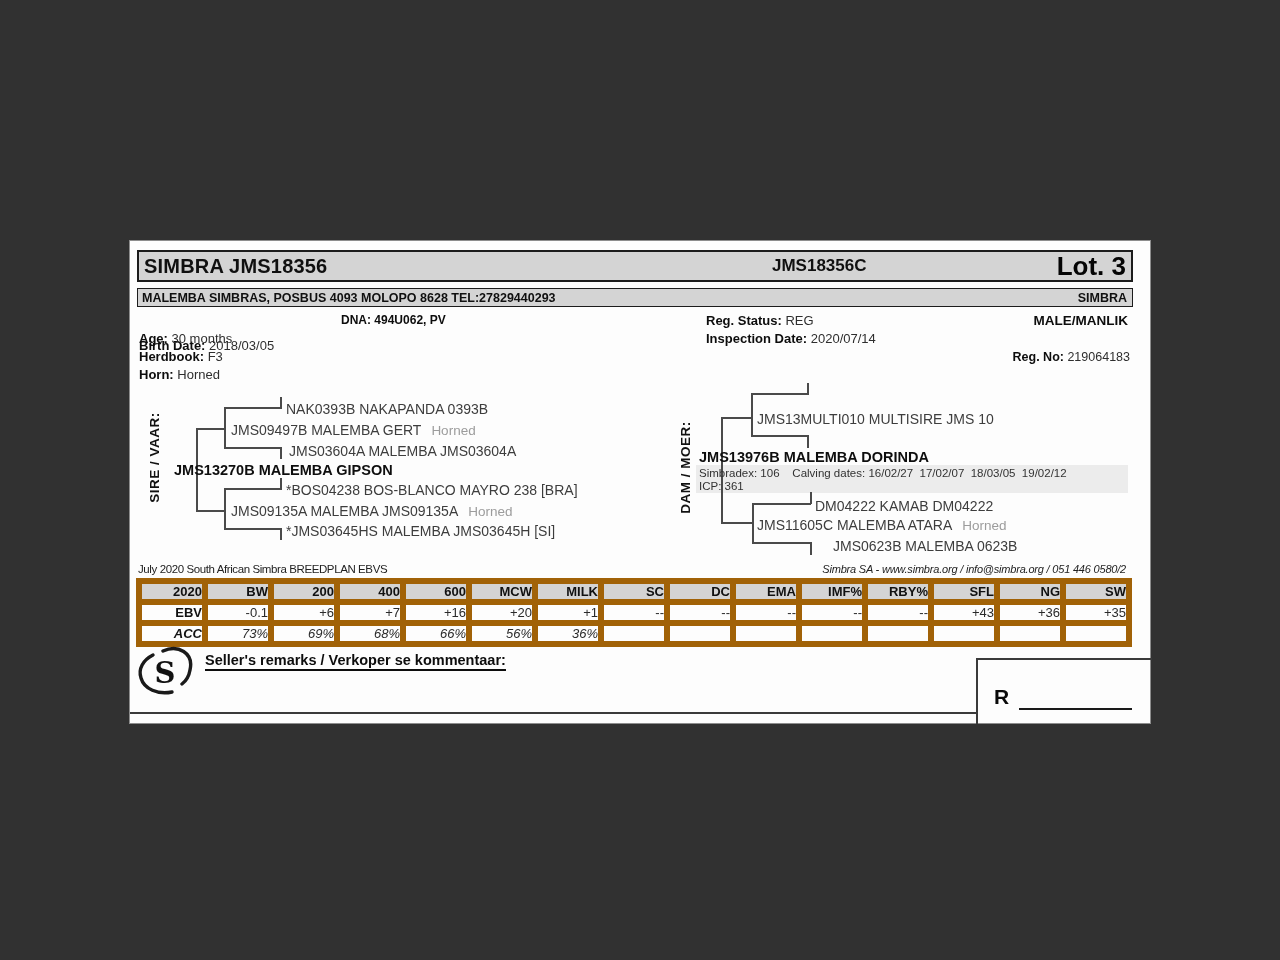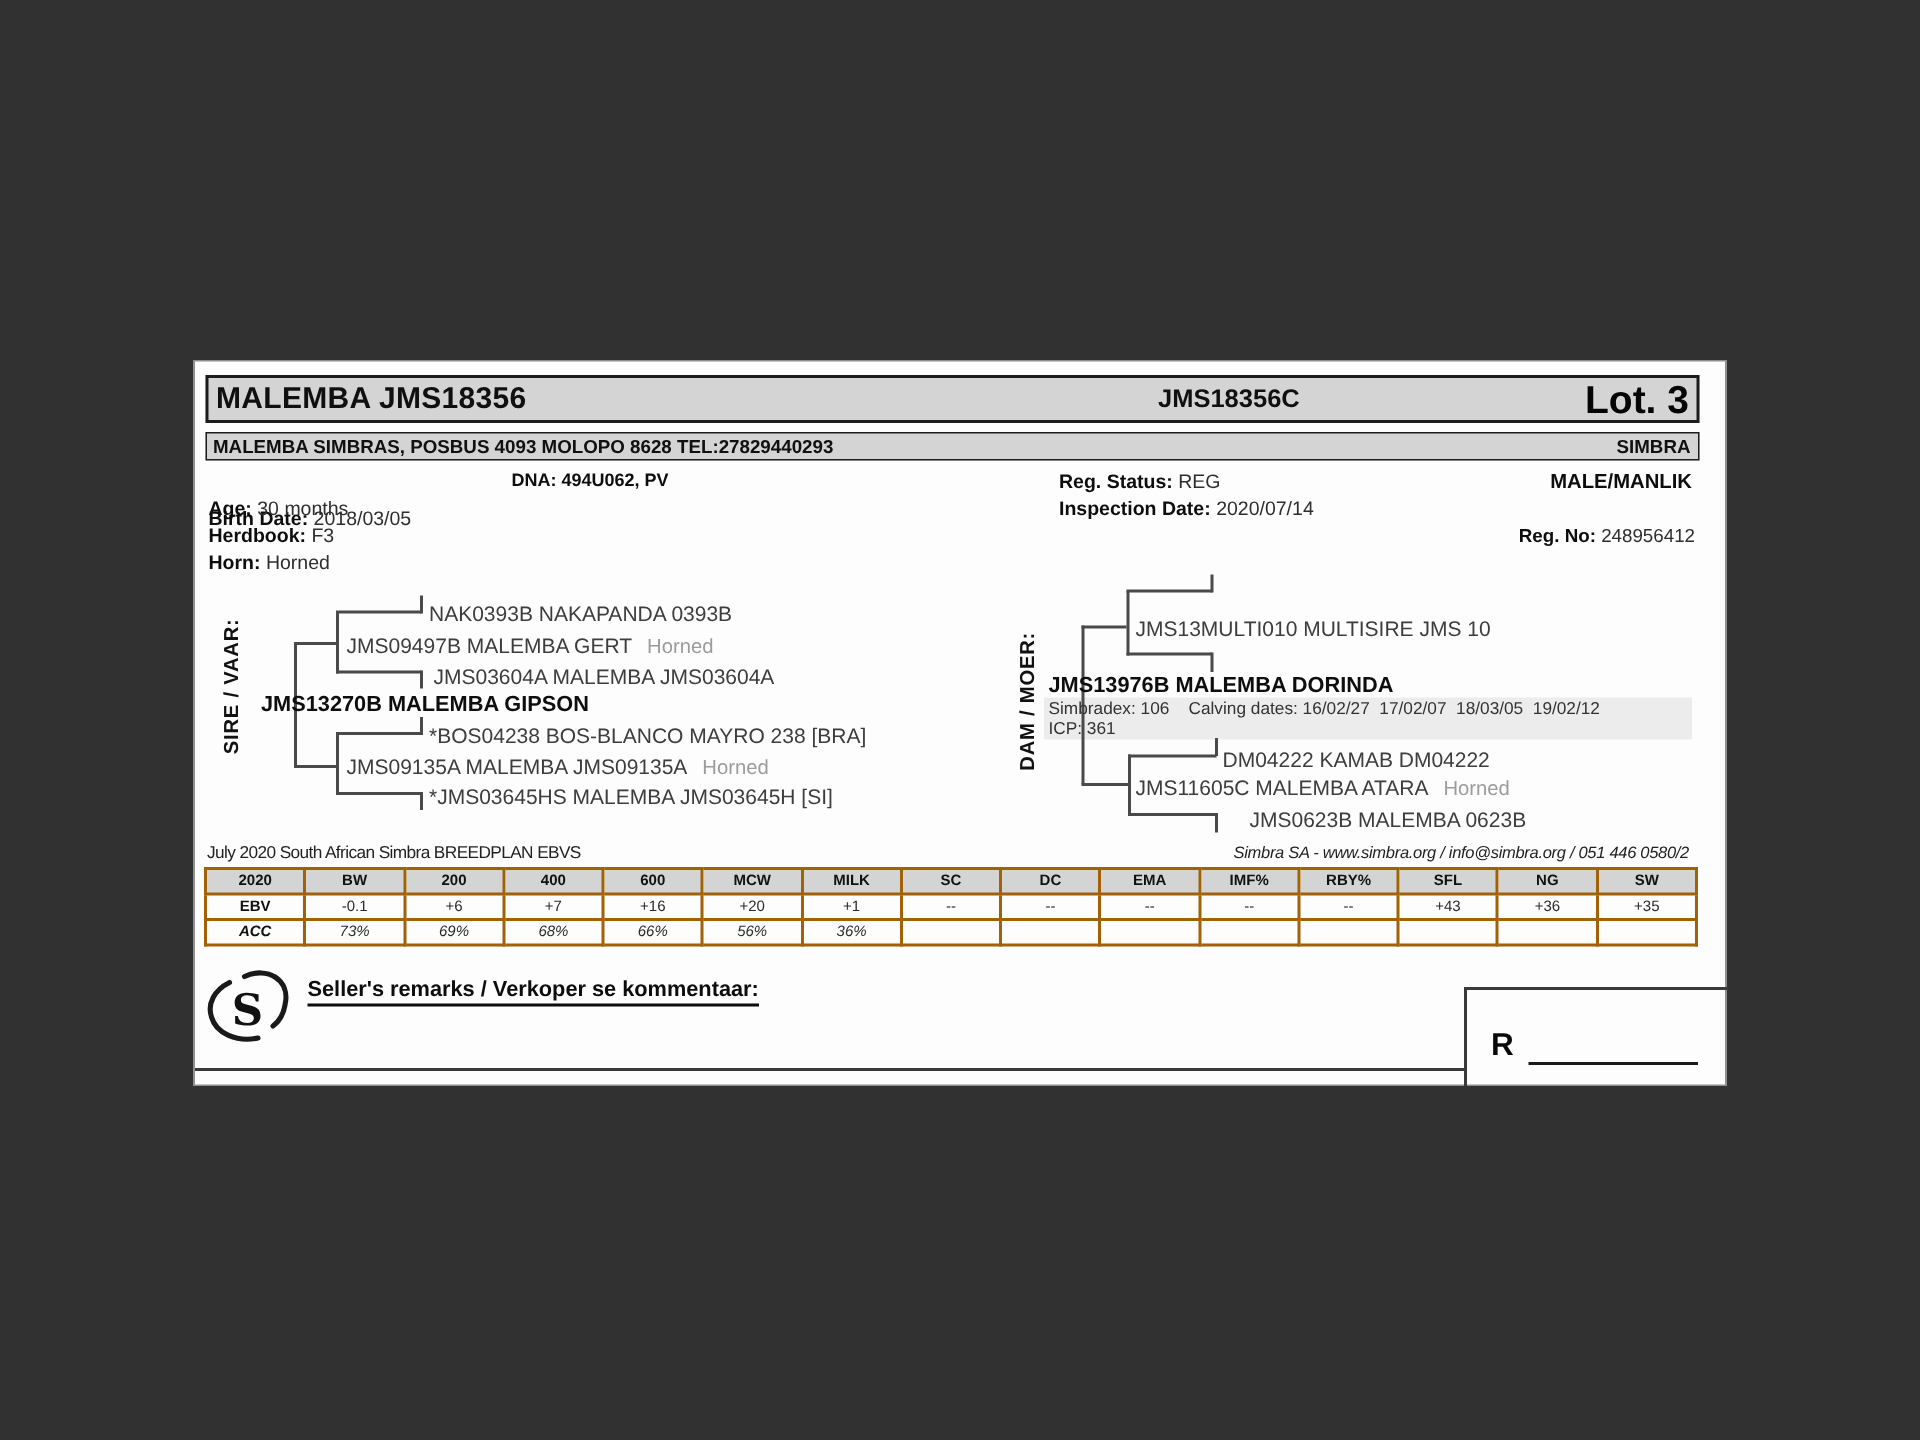--- a/index.html
+++ b/index.html
@@ -44,22 +44,22 @@
   .damband{position:absolute;left:566px;top:224px;width:432px;height:28px;background:var(--dam_highlight,#ececec);}
   .stats{position:absolute;font-size:11.5px;color:#323232;white-space:pre;}
   
   .cap-left{position:absolute;left:8px;top:322px;font-size:11.5px;color:#222;letter-spacing:-.4px;}
   .cap-right{position:absolute;right:24px;top:322px;font-size:11px;font-style:italic;color:#222;letter-spacing:-.2px;}
   table.ebv{
     position:absolute;left:6px;top:337px;width:996px;
     border-collapse:collapse;table-layout:fixed;border:2px solid #2e2e2e;
   }
   table.ebv th,table.ebv td{
-    border:2px solid #a16207;height:15px;padding:0;text-align:center;
-    font-size:10px;color:#2a2a2a;overflow:hidden;
+    border:6px solid #a16207;height:15px;padding:0;text-align:right;
+    font-size:13px;color:#2a2a2a;overflow:hidden;
   }
   table.ebv th{background:var(--header_bar,#d6d6d6);font-weight:bold;color:#111;}
   table.ebv td.rlabel{font-weight:bold;color:#111;}
   tr.row-ACC td{font-style:italic;}
   tr.row-BREED td{background:var(--breed_row,#cbcbcb);}
   
   .remarks-title{
     position:absolute;left:75px;top:411px;font-size:14.5px;font-weight:bold;color:#0d0d0d;
     border-bottom:2.5px solid #0d0d0d;padding-bottom:1px;white-space:nowrap;
   }
@@ -69,21 +69,21 @@
   .rbox-h{position:absolute;left:846px;top:417px;width:176px;height:2px;background:#3a3a3a;}
   .rlabel-big{position:absolute;left:864px;top:444px;font-size:21px;font-weight:bold;color:#0a0a0a;}
   .runderline{position:absolute;left:889px;top:467px;width:113px;height:2px;background:#1a1a1a;}
 </style>
 </head>
 <body>
 
 <div class="page">
 
   <div class="bar1">
-    <span class="name">MALEMBA JMS18356</span>
+    <span class="name">SIMBRA JMS18356</span>
     <span class="regid">JMS18356C</span>
     <span class="lot">Lot. 3</span>
   </div>
   <div class="bar2">
     <span class="breeder">MALEMBA SIMBRAS, POSBUS 4093 MOLOPO 8628 TEL:27829440293</span>
     <span class="breed">SIMBRA</span>
   </div>
 
   <div class="iline" style="left:9px;top:72px;margin-top:25px;">
     <b>Birth Date:</b>
@@ -111,21 +111,21 @@
   </div>
   <div class="iline" style="left:576px;top:90px;">
     <b>Inspection Date:</b>
     <span>2020/07/14</span>
   </div>
   <div class="iline r-align" style="right:22px;top:72px;font-size:13.5px;">
     <b>MALE/MANLIK</b>
   </div>
   <div class="iline r-align" style="right:20px;top:109px;font-size:12.5px;">
     <b>Reg. No:</b>
-    <span>248956412</span>
+    <span>219064183</span>
   </div>
 
   <div class="vlabel" style="left:-41px;top:209px;">SIRE / VAAR:</div>
   <div class="ln w2px" style="left:66px;top:188px;height:82px;"></div>
   <div class="ln w2px" style="left:94px;top:167px;height:41px;"></div>
   <div class="ln h2px" style="left:94px;top:166px;width:57px;"></div>
   <div class="ln w2px" style="left:150px;top:156px;height:12px;"></div>
   <div class="ln h2px" style="left:66px;top:187px;width:28px;"></div>
   <div class="ln h2px" style="left:94px;top:206px;width:57px;"></div>
   <div class="ln w2px" style="left:150px;top:206px;height:12px;"></div>

